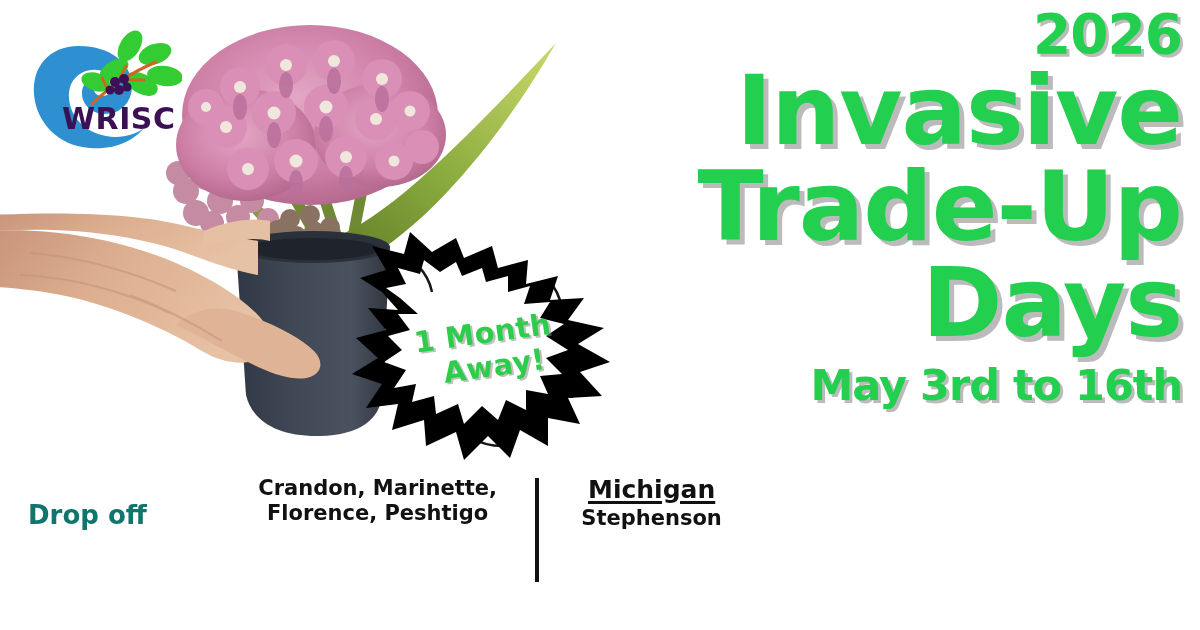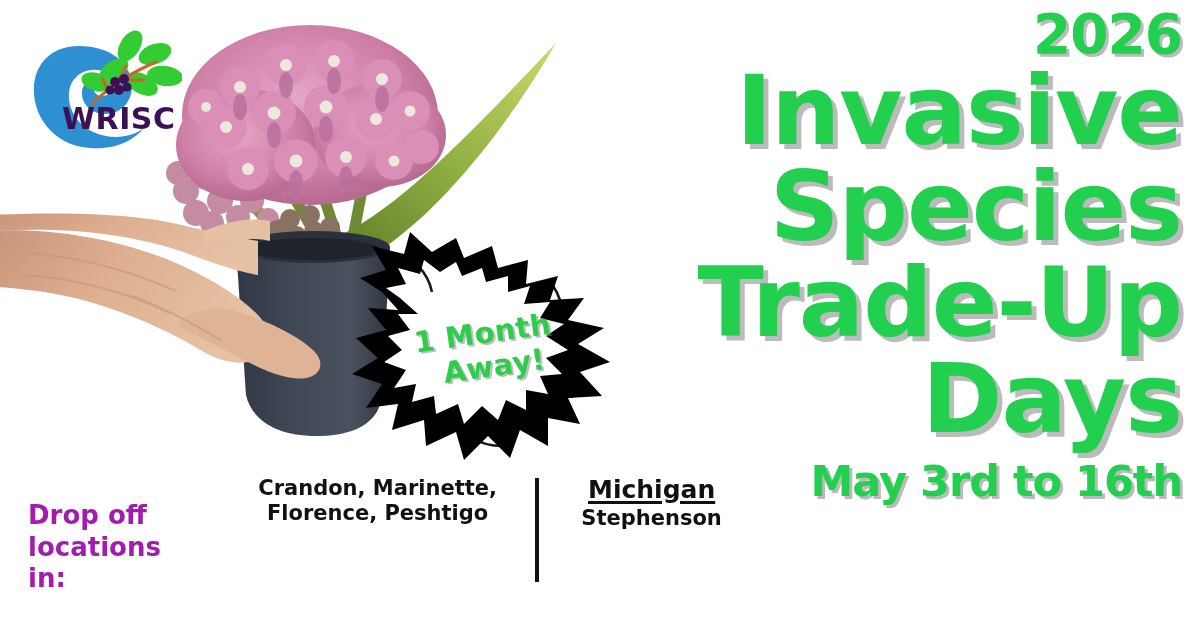--- a/index.html
+++ b/index.html
@@ -58,21 +58,21 @@
     letter-spacing:-1px;
     white-space:nowrap;
   }
   .hl-year{font-size:55px;line-height:.96;margin-bottom:2px;text-shadow:3px 3px 0 rgba(150,150,150,.65);}
   .hl-big{font-size:97px;line-height:.99;}
   .hl-date{font-size:43px;line-height:1.05;margin-top:12px;text-shadow:3px 3px 0 rgba(150,150,150,.65);}
 
   
   #dropoff{
     position:absolute;left:28px;top:500px;width:170px;
-    color:#a21caf;font-weight:bold;font-size:26px;line-height:1.22;
+    color:#0f766e;font-weight:bold;font-size:26px;line-height:1.22;
   }
   #dropoff span{display:block;}
 
   #locations{
     position:absolute;left:230px;top:476px;width:520px;
     display:flex;align-items:flex-start;
   }
   .loc-col{text-align:center;color:#111111;}
   .loc-col.wi{width:300px;}
   .loc-col.mi{width:200px;}
@@ -288,29 +288,27 @@
     </svg>
     <div class="burst-text">
       <span class="l1">1 Month</span>
       <span class="l2">Away!</span>
     </div>
   </div>
 
   <div id="headline">
     <span class="hl hl-year">2026</span>
     <span class="hl hl-big">Invasive</span>
-    <span class="hl hl-big">Species</span>
     <span class="hl hl-big">Trade-Up</span>
     <span class="hl hl-big">Days</span>
     <span class="hl hl-date">May 3rd to 16th</span>
   </div>
 
   <div id="dropoff">
     <span>Drop off</span>
-    <span>locations in:</span>
   </div>
 
   <div id="locations">
     <div class="loc-col wi">
       <span class="loc-city">Crandon,  Marinette,</span>
       <span class="loc-city">Florence, Peshtigo</span>
     </div>
     <div id="divider"></div>
     <div class="loc-col mi">
       <span class="loc-state">Michigan</span>

